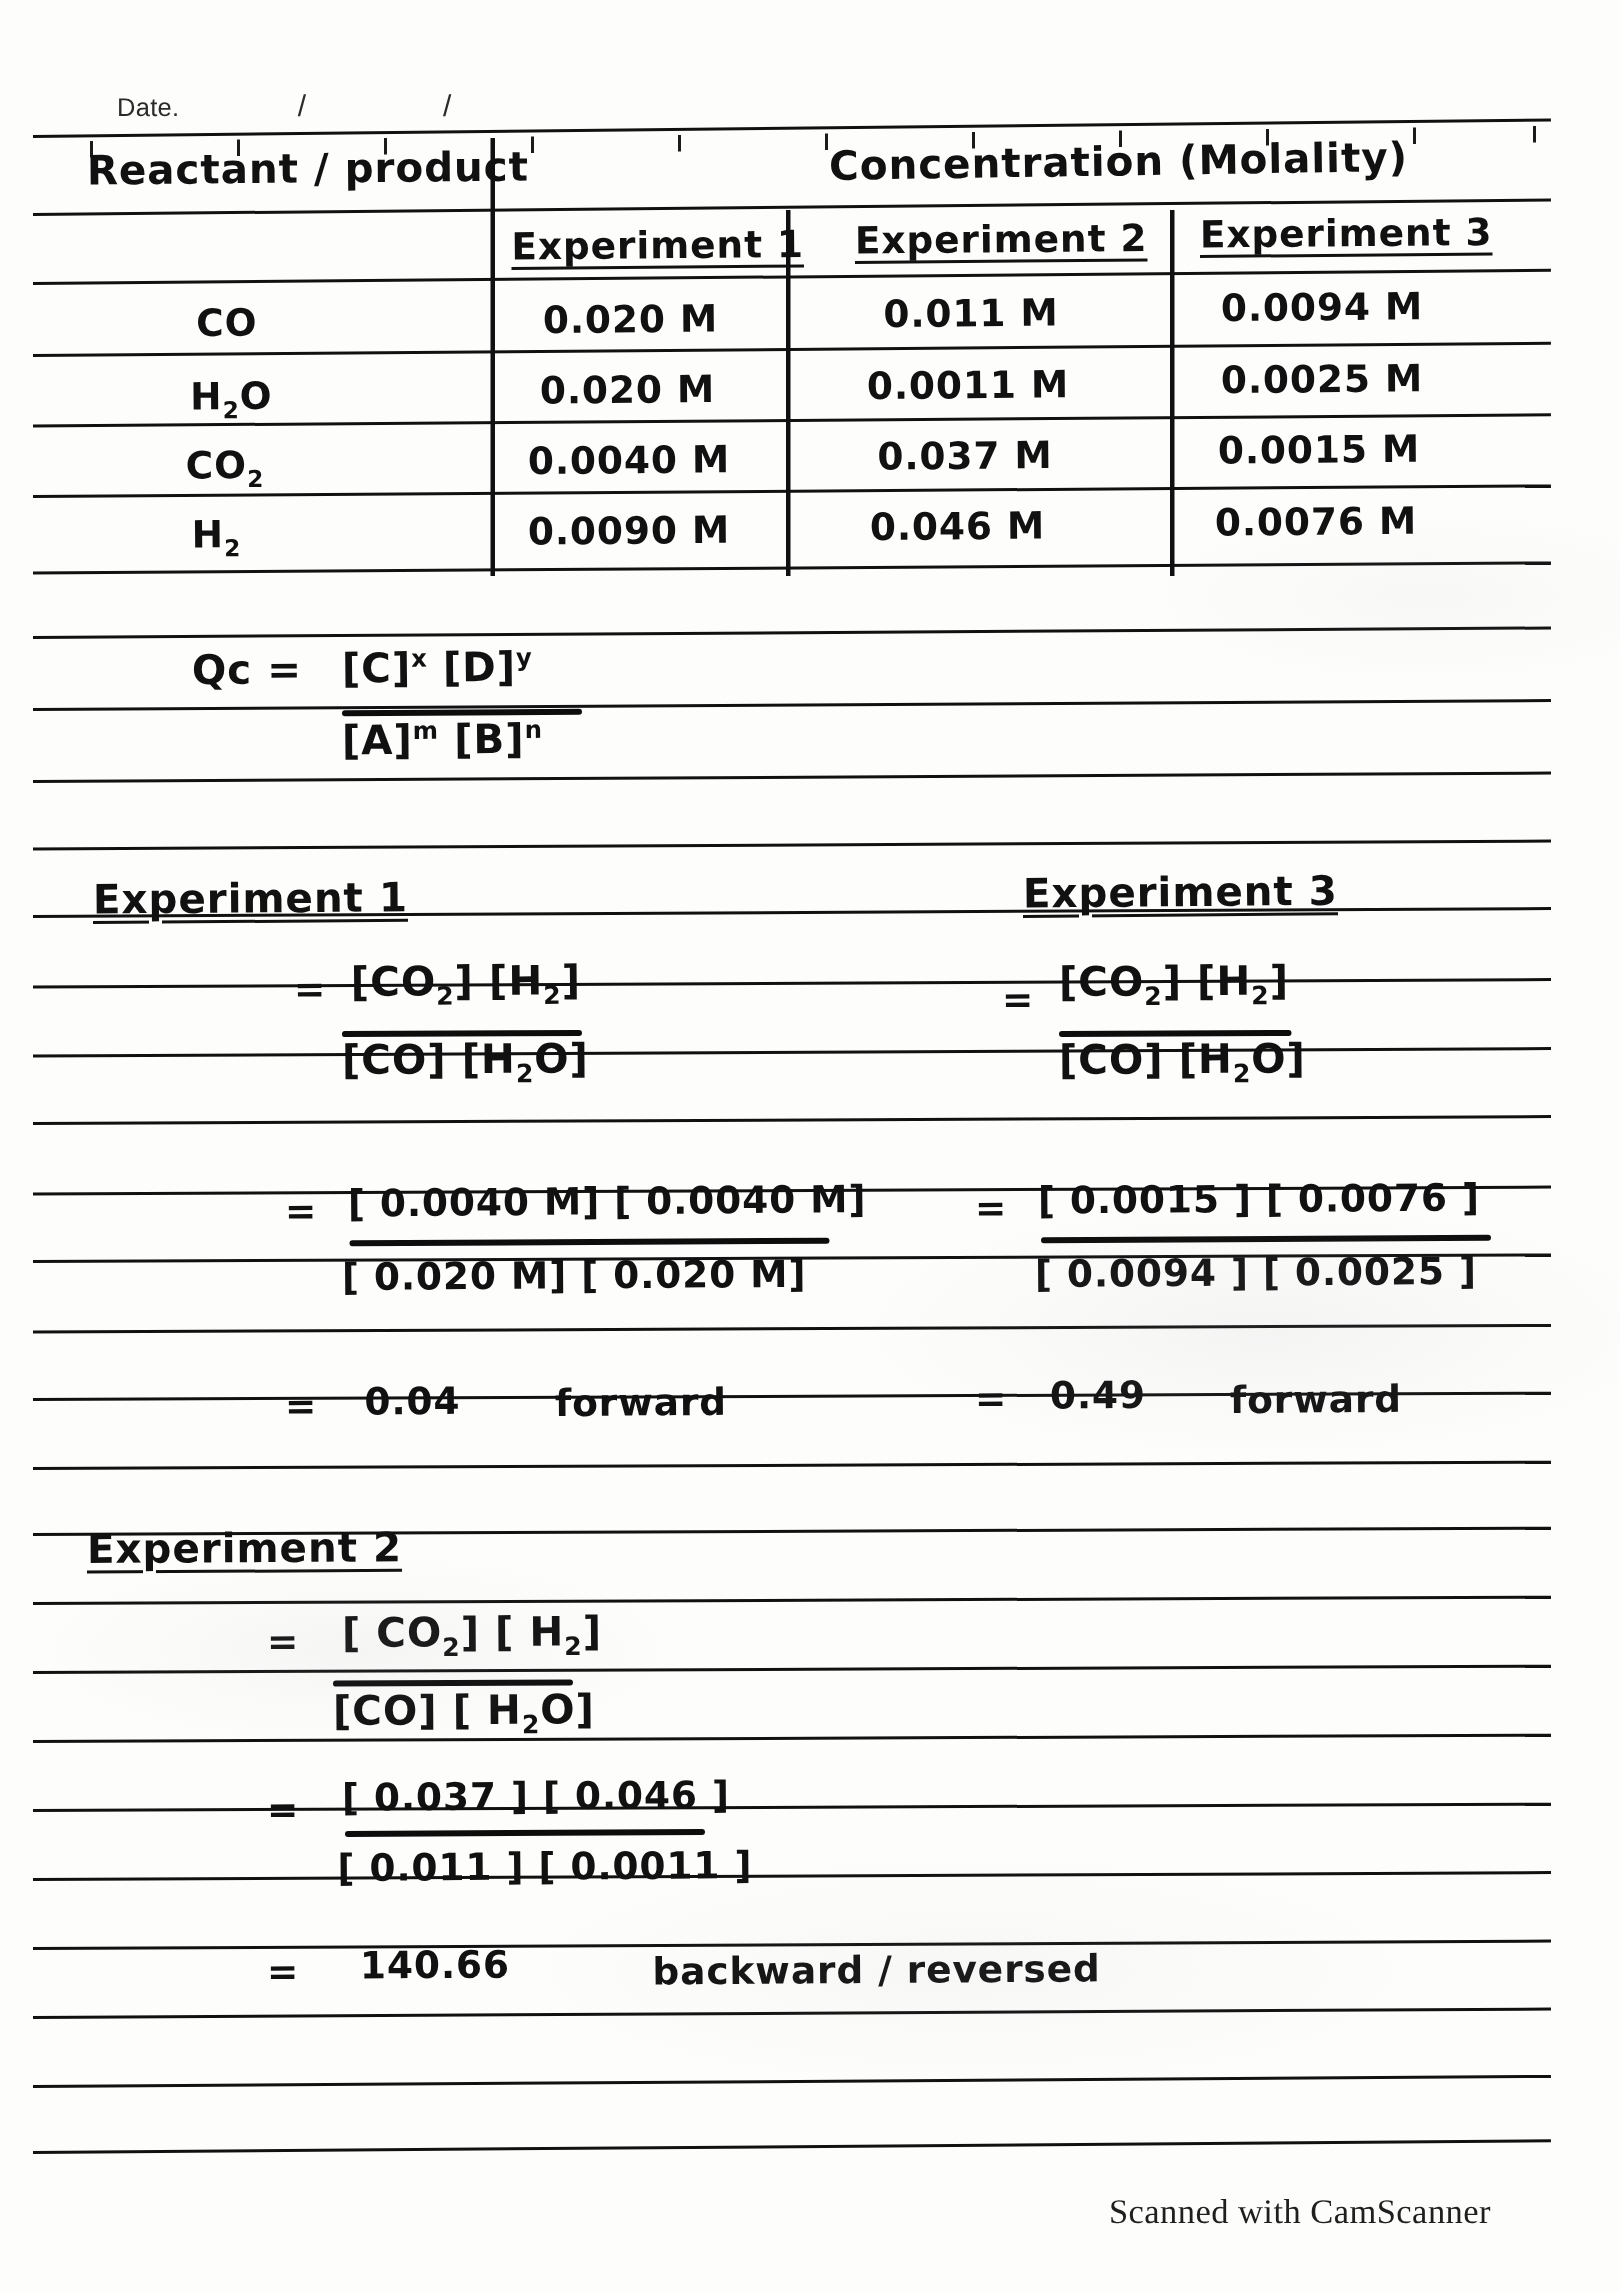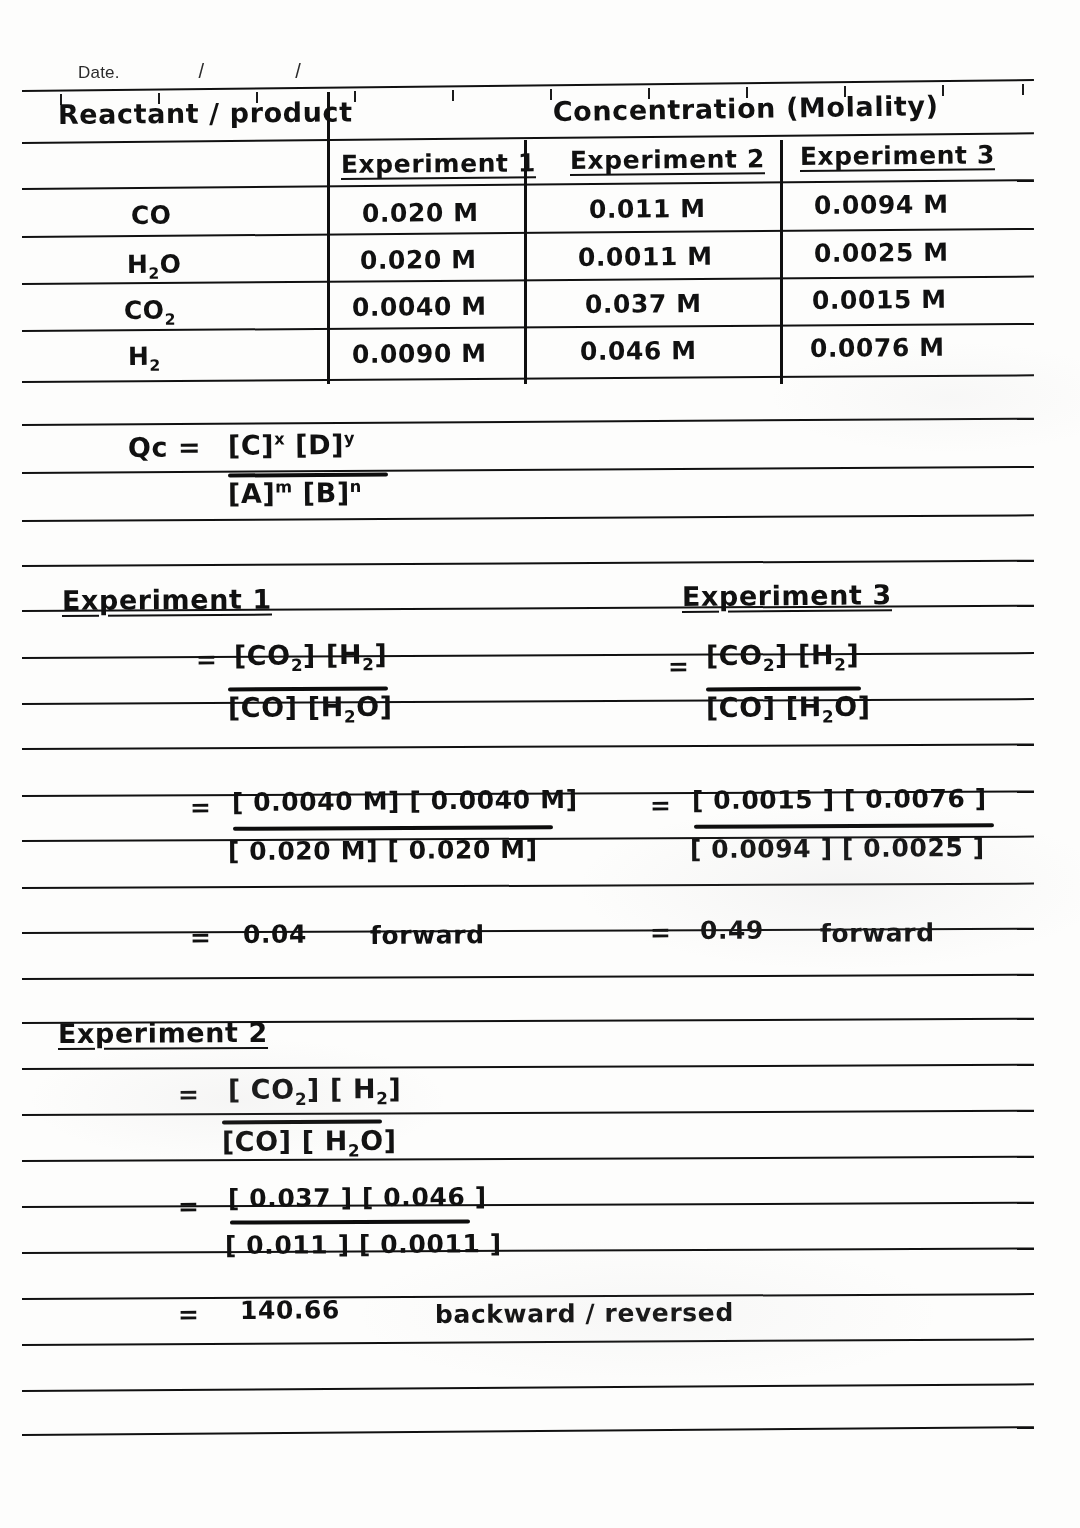--- a/index.html
+++ b/index.html
@@ -296,14 +296,15 @@
   <div class="hw med" style="left:228px; top:1184px; transform:rotate(-0.4deg);">[ 0.037 ] [ 0.046 ]</div>
   <div class="fbar" style="left:230px; top:1220px; width:240px; transform:rotate(-0.3deg);"></div>
   <div class="hw med" style="left:225px; top:1231px; transform:rotate(-0.4deg);">[ 0.011 ] [ 0.0011 ]</div>
 
   <div class="hw med" style="left:178px; top:1300px; transform:rotate(-0.3deg);">=</div>
   <div class="hw med" style="left:240px; top:1296px; transform:rotate(-0.4deg);">140.66</div>
   <div class="hw med" style="left:435px; top:1300px; transform:rotate(-0.4deg);">backward / reversed</div>
 
   <div id="grain"></div>
 
+  <div class="footer">Scanned with CamScanner</div>
 
 </div>
 
 </body></html>

